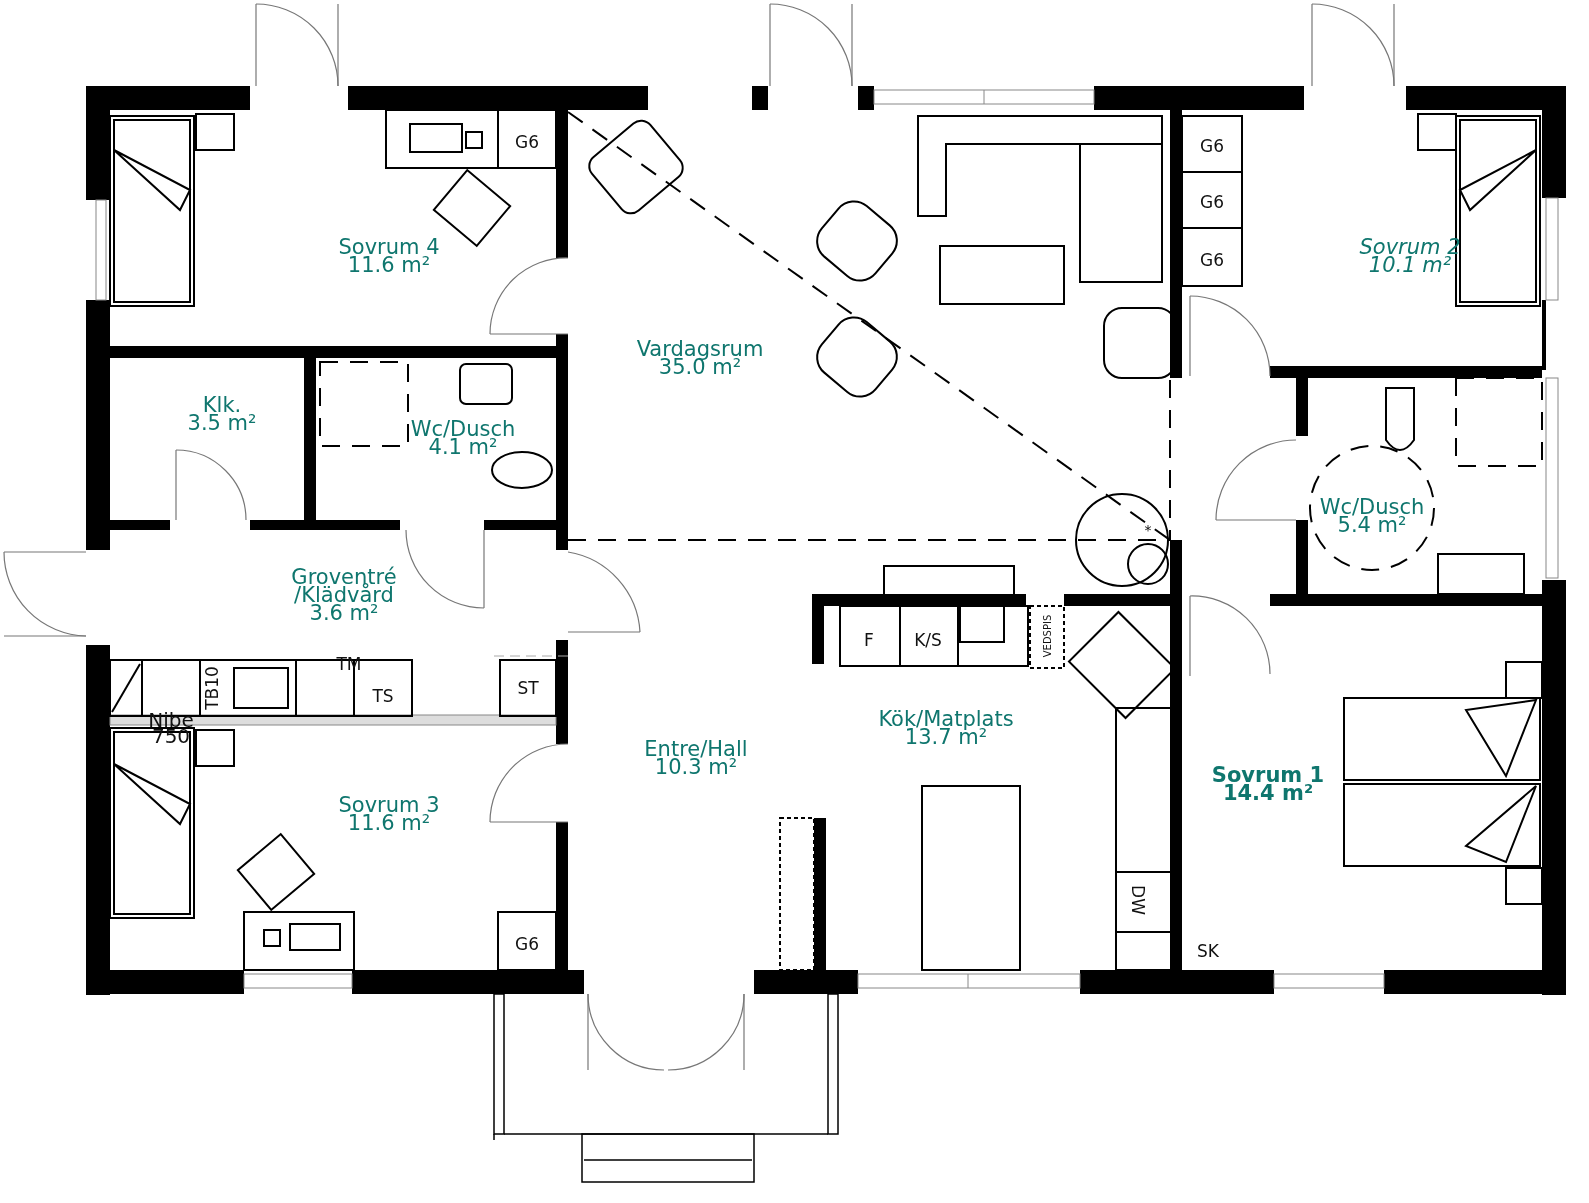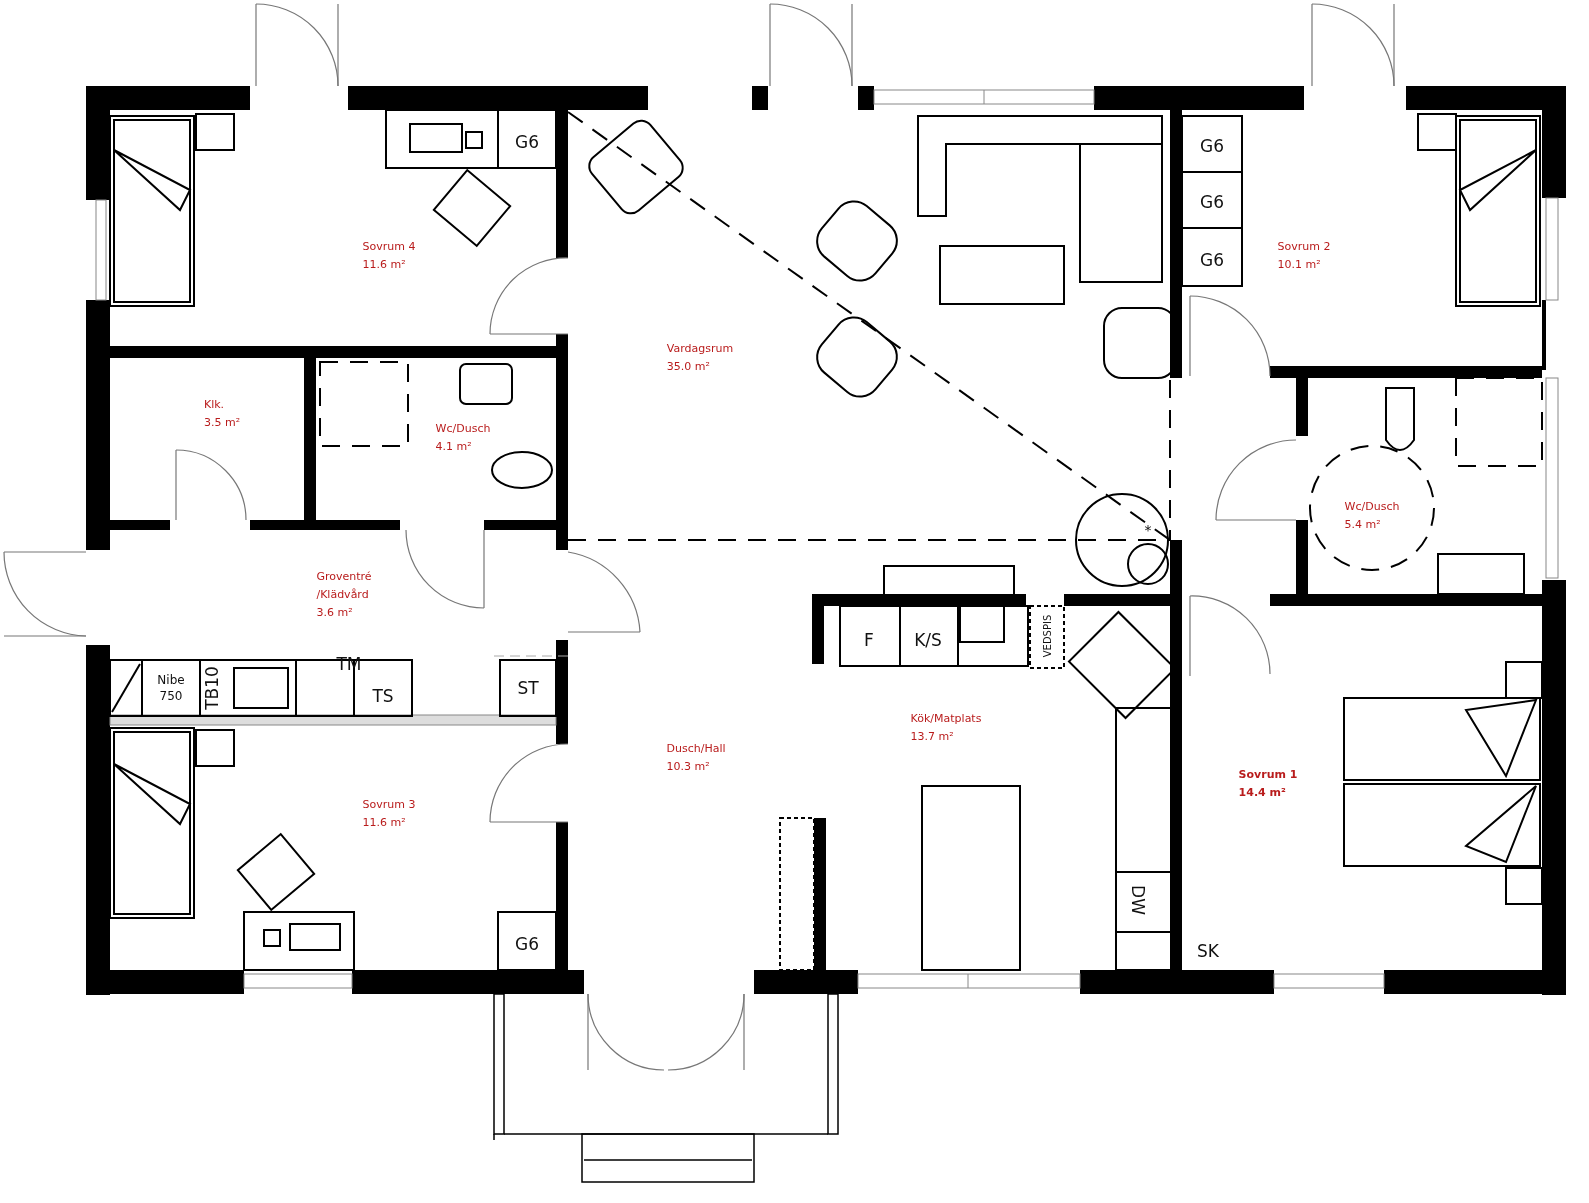--- a/index.html
+++ b/index.html
@@ -1,21 +1,21 @@
 <!DOCTYPE html>
 <html><head>
 <meta charset="utf-8">
 <style>
   html, body { margin:0; padding:0; background:#ffffff; }
   body { width:1589px; height:1203px; position:relative; overflow:hidden; font-family:"DejaVu Sans", sans-serif; }
   #plan { position:absolute; left:0; top:0; }
-  .lbl { position:absolute; text-align:left; color:#b91c1c; font-size:11px; line-height:18px; transform:translateX(-50%); white-space:nowrap; }
+  .lbl { position:absolute; text-align:center; color:#0f766e; font-size:21px; line-height:18px; transform:translateX(-50%); white-space:nowrap; }
   .lbl .area { display:block; }
   .fx { position:absolute; color:#111; font-size:17px; transform:translate(-50%,-50%); white-space:nowrap; }
-  .fx.small { font-size:12px; line-height:16px; text-align:center; }
+  .fx.small { font-size:20px; line-height:16px; text-align:center;margin-top:40px; }
   .fx.rot { transform:translate(-50%,-50%) rotate(-90deg); }
   .fx.rot90 { transform:translate(-50%,-50%) rotate(90deg); }
   .fx.tiny { font-size:10px; }
 </style>
 </head>
 <body>
 
 <svg id="plan" width="1589" height="1203" viewBox="0 0 1589 1203" xmlns="http://www.w3.org/2000/svg" fill="none" stroke="#000" stroke-width="2">
 
   <g fill="#000" stroke="none">
@@ -235,28 +235,28 @@
     <rect x="460" y="364" width="52" height="40" rx="6"></rect>
     <ellipse cx="522" cy="470" rx="30" ry="18"></ellipse>
 
     <path d="M1386 388 L1414 388 L1414 440 Q1400 460 1386 440 Z"></path>
     <rect x="1438" y="554" width="86" height="40"></rect>
   </g>
 </svg>
 
 <div class="lbl" style="left:389px; top:238px;"><span>Sovrum 4</span><span class="area">11.6 m²</span></div>
 <div class="lbl" style="left:700px; top:340px;"><span>Vardagsrum</span><span class="area">35.0 m²</span></div>
-<div class="lbl" style="left:1304px; top:238px;"><span>Sovrum 2</span><span class="area">10.1 m²</span></div>
+<div class="lbl" style="left:1410px; top:238px;font-style:italic;"><span>Sovrum 2</span><span class="area">10.1 m²</span></div>
 <div class="lbl" style="left:222px; top:396px;"><span>Klk.</span><span class="area">3.5 m²</span></div>
 <div class="lbl" style="left:463px; top:420px;"><span>Wc/Dusch</span><span class="area">4.1 m²</span></div>
 <div class="lbl" style="left:1372px; top:498px;"><span>Wc/Dusch</span><span class="area">5.4 m²</span></div>
 <div class="lbl" style="left:344px; top:568px; white-space:pre;"><span>Groventré
 /Klädvård</span><span class="area">3.6 m²</span></div>
 <div class="lbl" style="left:946px; top:710px;"><span>Kök/Matplats</span><span class="area">13.7 m²</span></div>
-<div class="lbl" style="left:696px; top:740px;"><span>Dusch/Hall</span><span class="area">10.3 m²</span></div>
+<div class="lbl" style="left:696px; top:740px;"><span>Entre/Hall</span><span class="area">10.3 m²</span></div>
 <div class="lbl" style="left:389px; top:796px;"><span>Sovrum 3</span><span class="area">11.6 m²</span></div>
 <div class="lbl" style="left:1268px; top:766px;font-weight:bold;"><span>Sovrum 1</span><span class="area">14.4 m²</span></div>
 
 <div class="fx" style="left:527px; top:142px;">G6</div>
 <div class="fx" style="left:1212px; top:146px;">G6</div>
 <div class="fx" style="left:1212px; top:202px;">G6</div>
 <div class="fx" style="left:1212px; top:260px;">G6</div>
 <div class="fx" style="left:527px; top:944px;">G6</div>
 <div class="fx small" style="left:171px; top:688px; white-space:pre;">Nibe
 750</div>

